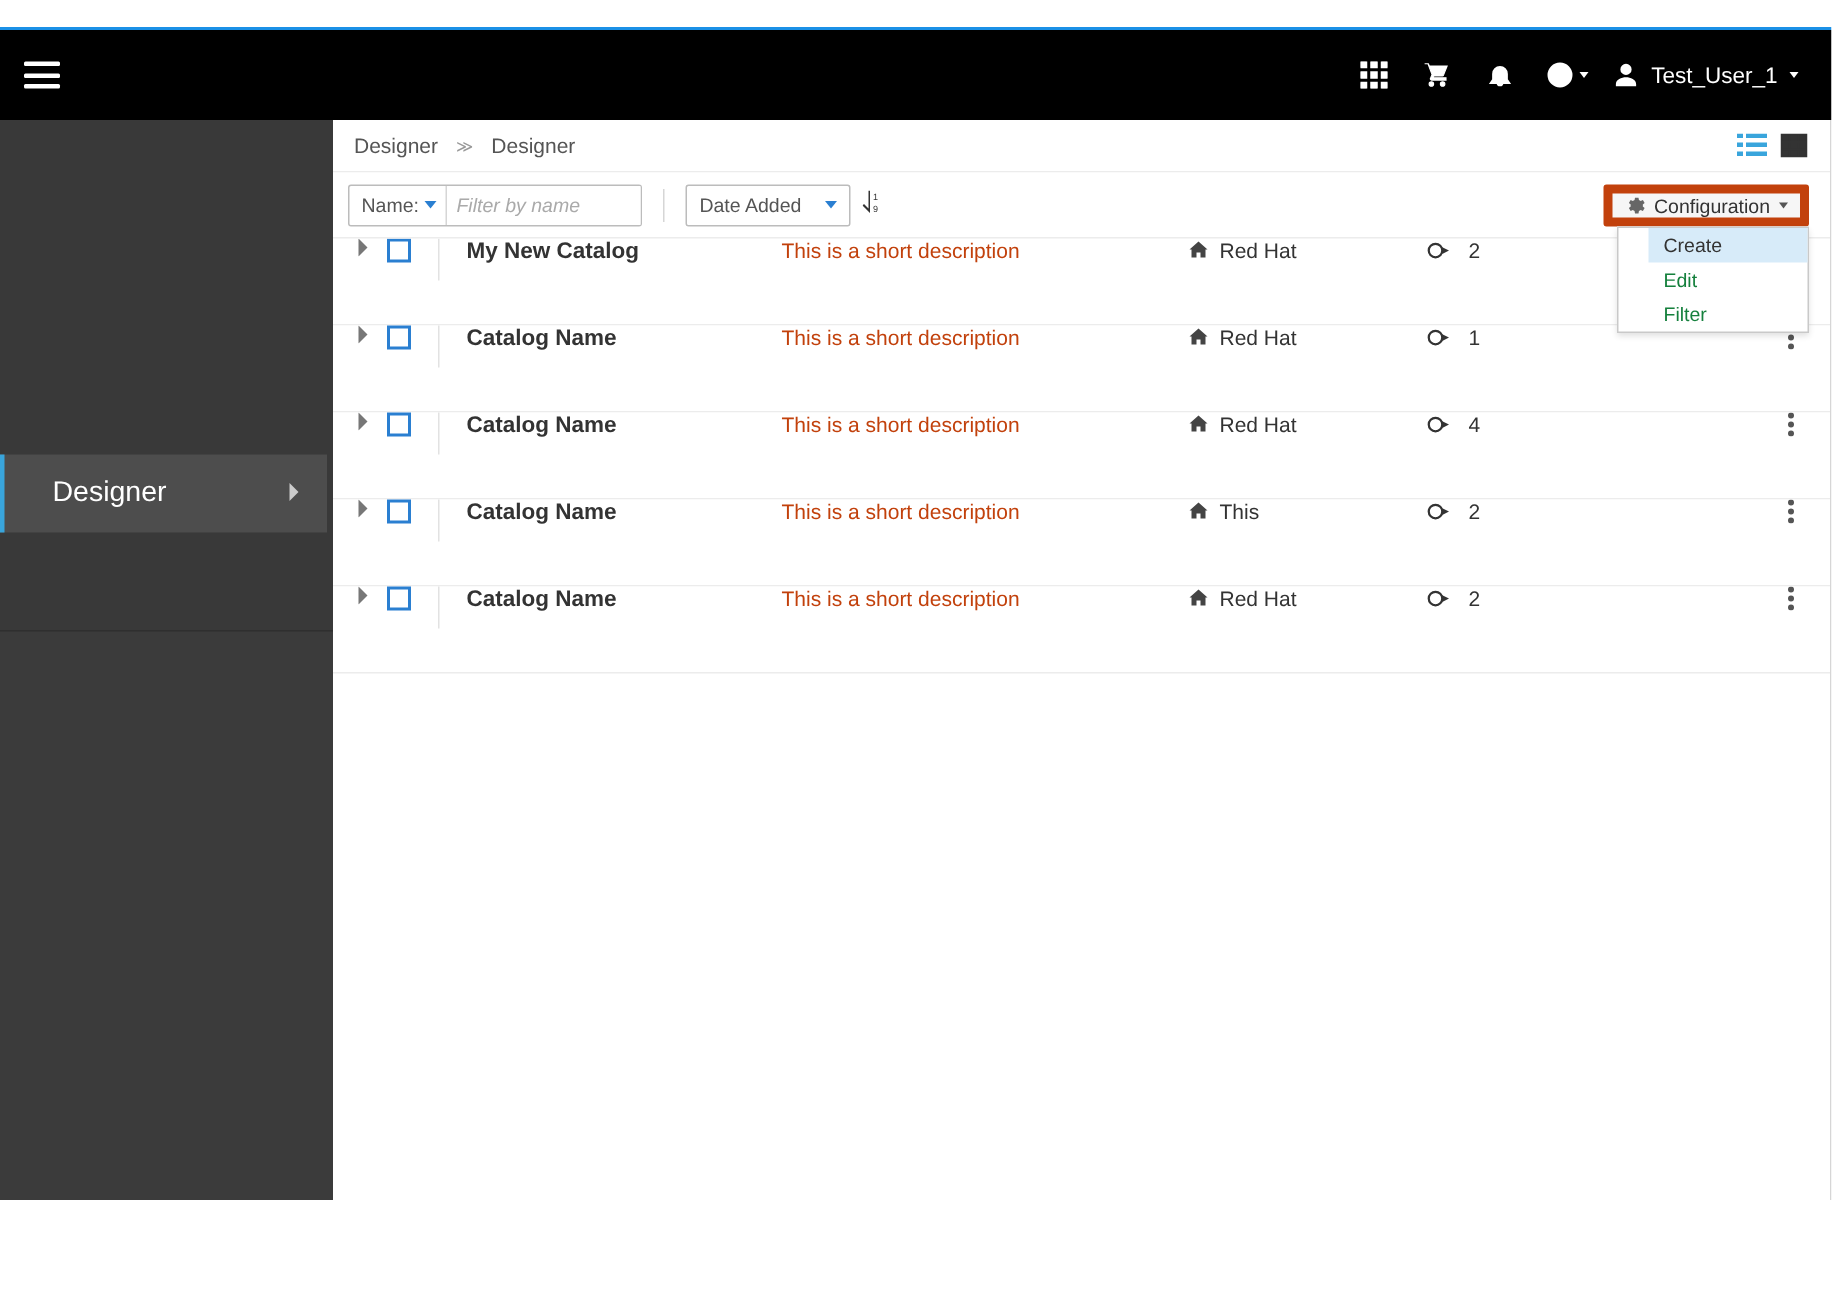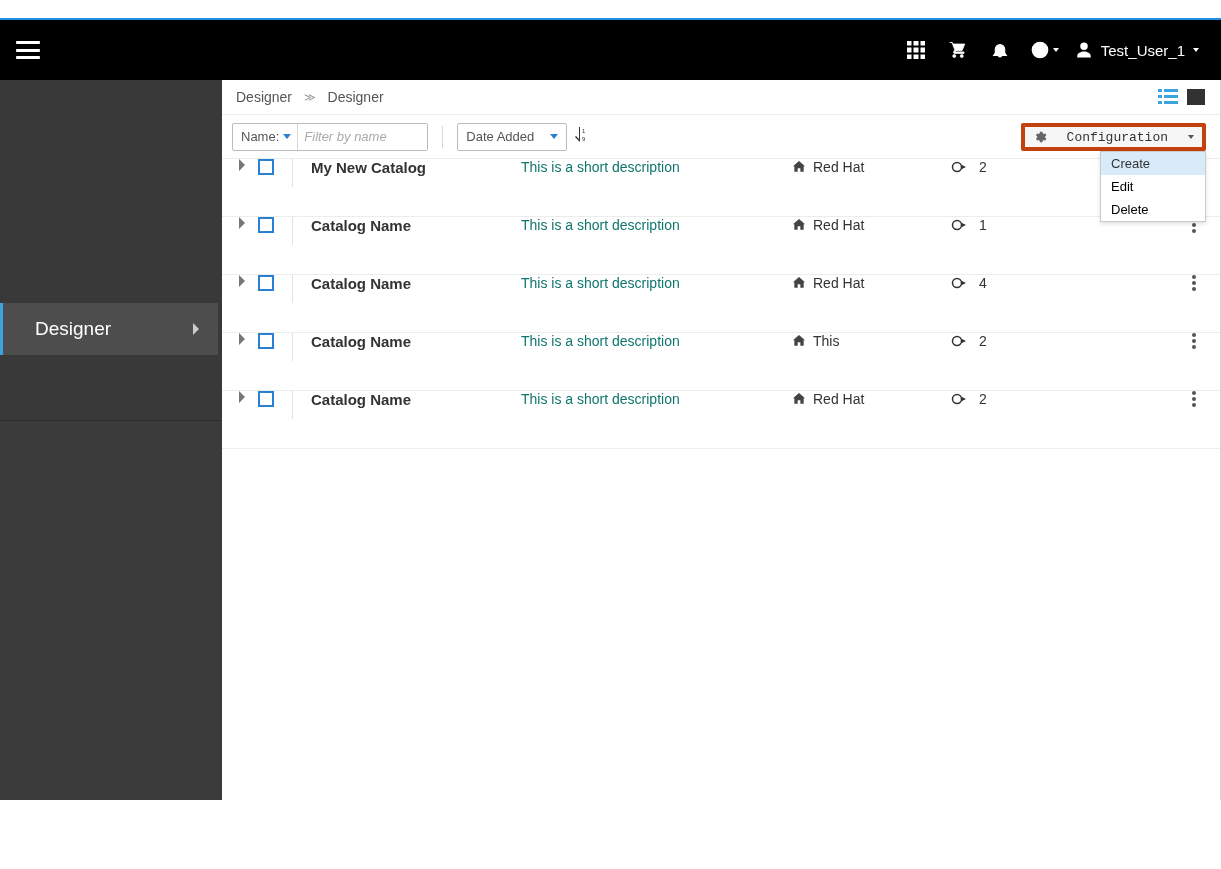--- a/index.html
+++ b/index.html
@@ -41,33 +41,33 @@
   .viewbtn.grid svg { fill:#333; }
 
   .toolbar { height:44px; display:flex; align-items:center; padding:0 10px; border-bottom:1px solid #ececec; position:relative; background:#fff;}
   .namefilter { display:flex; align-items:center; border:1px solid #bcbcbc; border-radius:2px; height:28px; }
   .namefilter .lbl { padding:0 6px 0 8px; color:#555; font-size:13px; display:flex; align-items:center; gap:4px;}
   .namefilter input { border:none; outline:none; height:26px; width:130px; font-size:13px; font-style:italic; color:#ec4899; padding:0 6px; border-left:1px solid #d6d6d6;}
   .namefilter input::placeholder { color:#aaa; font-style:italic; }
   .tbdiv { width:1px; height:22px; background:#d6d6d6; margin:0 14px; }
   .sortsel { border:1px solid #bcbcbc; border-radius:2px; height:28px; display:flex; align-items:center; padding:0 8px; font-size:13px; color:#555; gap:16px; cursor:pointer;}
   .sortic { margin-left:8px; cursor:pointer;}
-  .configbtn { position:absolute; right:14px; top:8px; border:4px solid #c2410c; background:#f6f6f6; border-radius:2px; height:28px; display:flex; align-items:center; padding:0 8px; font-size:13px; gap:20px; cursor:pointer;font-family:Liberation Mono, monospace;}
-  .configmenu { position:absolute; right:14px; top:36px; width:106px; background:#fff; border:1px solid #c9c9c9; box-shadow:0 2px 4px rgba(0,0,0,0.12); z-index:5;}
+  .configbtn { position:absolute; right:14px; top:8px; border:6px solid #c2410c; background:#f6f6f6; border-radius:2px; height:28px; display:flex; align-items:center; padding:0 8px; font-size:13px; gap:6px; cursor:pointer;}
+  .configmenu { position:absolute; right:14px; top:36px; width:128px; background:#fff; border:1px solid #c9c9c9; box-shadow:0 2px 4px rgba(0,0,0,0.12); z-index:5;padding-left:20px;}
   .configmenu .mi { padding:4px 10px; font-size:13px; color:#333; cursor:pointer;}
   .configmenu .mi.hover { background:#d7ebf9;}
-  .configmenu .mi.disabled { color:#000000; cursor:default;}
+  .configmenu .mi.disabled { color:#15803d; cursor:default;}
 
   .rows { }
   .row { height:58px; border-bottom:1px solid #ececec; display:flex; align-items:flex-start; padding:0 14px 0 10px; font-size:14px; color:#333; background:#fff;}
   .row .exp { width:20px; color:#666; cursor:pointer; display:flex; justify-content:center;}
   .row .chk { width:16px; height:16px; border:2px solid #2a7fd1; margin:0 12px 0 6px; cursor:pointer;}
   .row .rdiv { width:1px; height:28px; background:#e2e2e2; margin:0 18px 0 6px;}
   .row .rname { width:210px; font-weight:700; font-size:15px;}
-  .row .rdesc { width:270px; color:#0f766e;}
+  .row .rdesc { width:270px; color:#c2410c;}
   .row .rtag { width:160px; display:flex; align-items:center; gap:6px; color:#333;}
   .row .rcount { width:80px; display:flex; align-items:center; gap:10px; color:#333; justify-content:flex-start;}
   .row .rmenu { margin-left:auto; width:24px; display:flex; justify-content:center; cursor:pointer; color:#555;}
 
   .caret { width:0; height:0; border-left:4px solid transparent; border-right:4px solid transparent; border-top:5px solid #2a7fd1; display:inline-block; }
   .caret.dk { border-top-color:#555; }
   .caret.wt { border-top-color:#fff; }
   .caret.sm { border-left-width:3px; border-right-width:3px; border-top-width:4px;}
 </style>
 </head>
@@ -200,21 +200,21 @@
         <div class="configbtn">
           <svg width="14" height="14" viewBox="0 0 24 24">
               <path fill="#666" d="M12 8a4 4 0 100 8 4 4 0 000-8zm9 4a7 7 0 00-.1-1.2l2.1-1.6-2-3.4-2.5 1a7 7 0 00-2-1.2L16 3h-4l-.5 2.6a7 7 0 00-2 1.2l-2.5-1-2 3.4 2.1 1.6A7 7 0 007 12c0 .4 0 .8.1 1.2L5 14.8l2 3.4 2.5-1a7 7 0 002 1.2L12 21h4l.5-2.6a7 7 0 002-1.2l2.5 1 2-3.4-2.1-1.6c.1-.4.1-.8.1-1.2z"></path>
             </svg>
           <span>Configuration</span>
           <span class="caret dk sm"></span>
         </div>
         <div class="configmenu">
           <div class="mi hover">Create</div>
           <div class="mi disabled">Edit</div>
-          <div class="mi disabled">Delete</div>
+          <div class="mi disabled">Filter</div>
         </div>
       </div>
 
       <div class="rows" id="rows">
           <div class="row">
     <div class="exp">
       <svg width="8" height="12" viewBox="0 0 8 12">
                 <path fill="#777" d="M1 0l6 6-6 6V0z"></path>
               </svg>
     </div>

